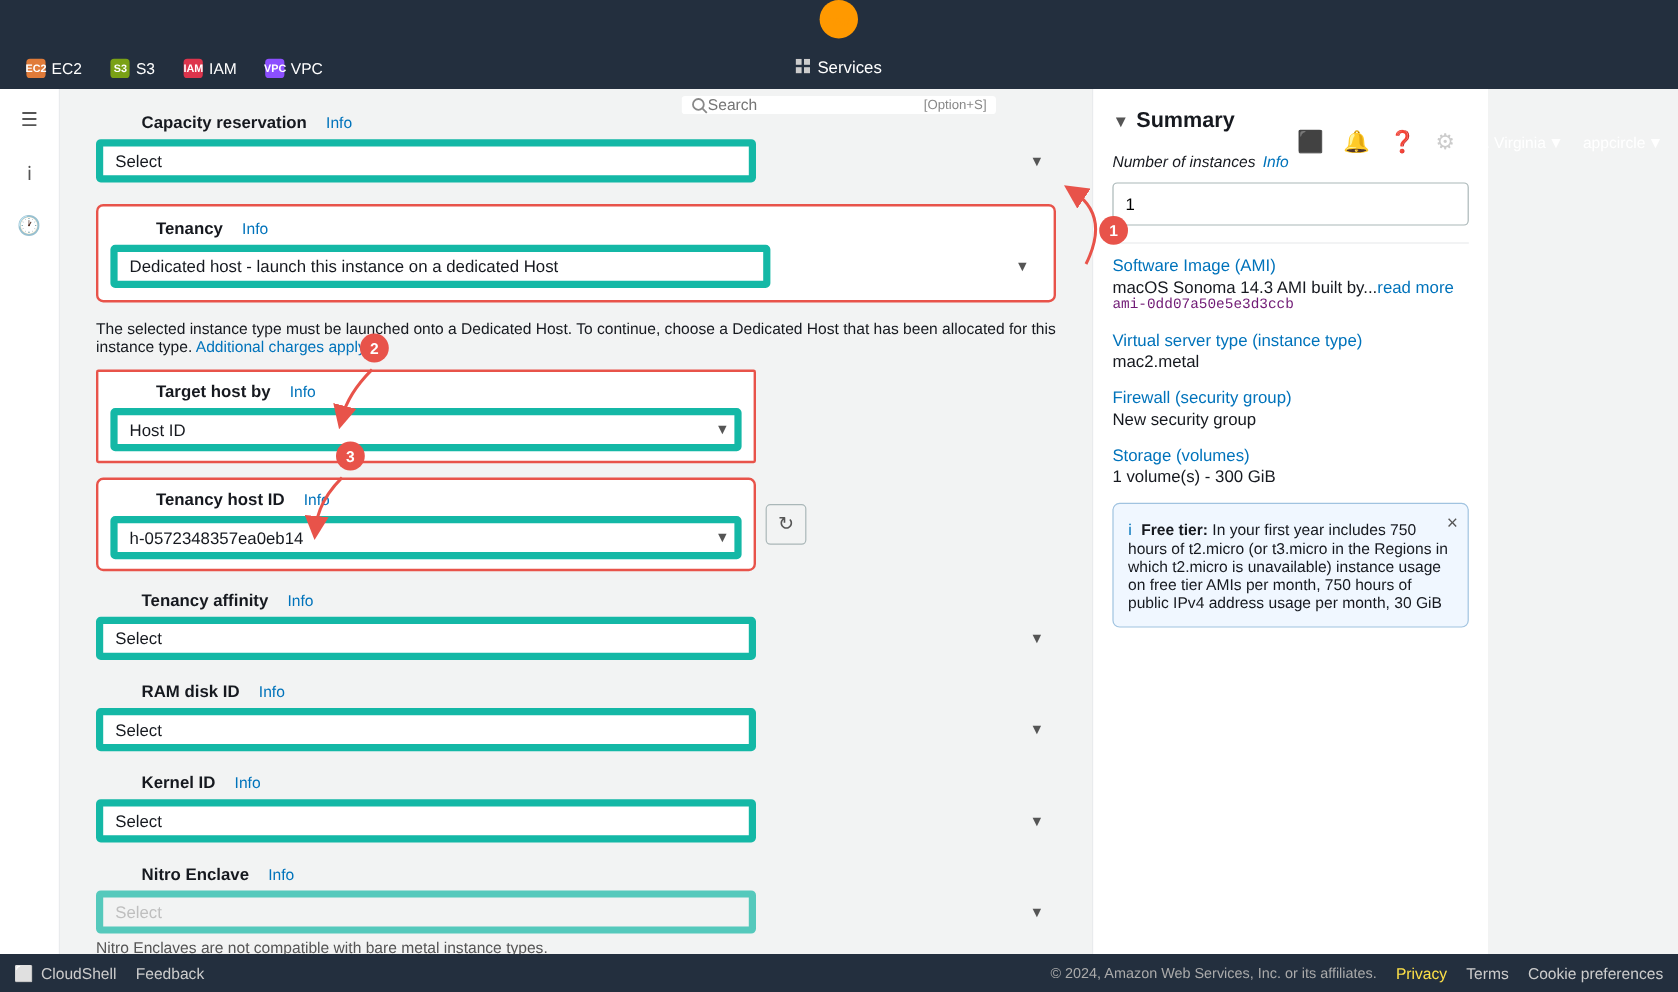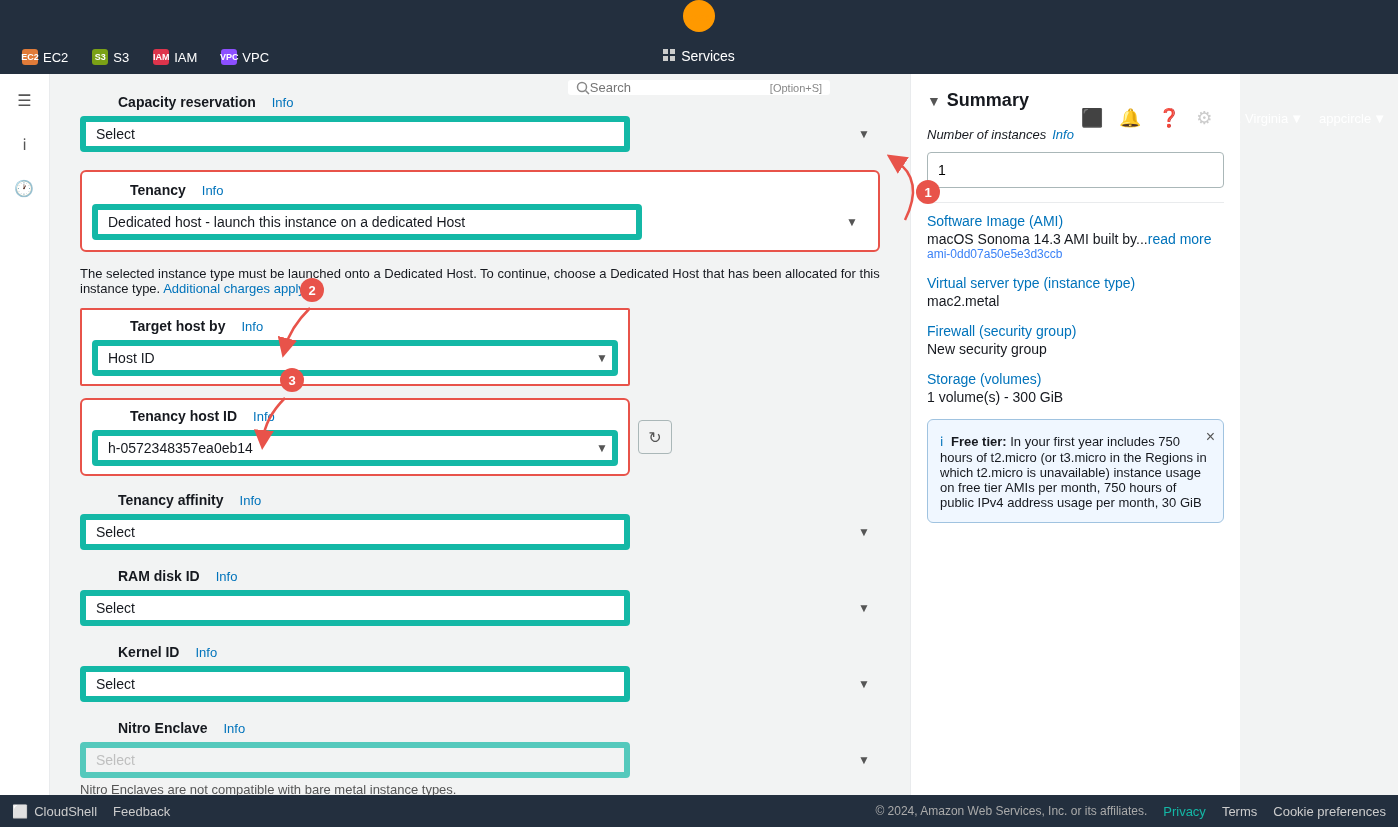--- a/index.html
+++ b/index.html
@@ -242,21 +242,21 @@
       display: flex; align-items: center; gap: 6px;
       font-size: 18px; font-weight: 700; margin-bottom: 16px;
     }
     .summary-toggle { font-size: 14px; color: #555; }
 
     .summary-item { margin-bottom: 14px; }
     .summary-item-label {
       color: #0073bb; font-size: 14px; cursor: pointer; margin-bottom: 2px;
     }
     .summary-item-value { font-size: 14px; color: #16191f; }
-    .summary-item-sub { font-size: 12px; color: #3b82f6; }
+    .summary-item-sub { font-size: 12px; color: #701a75; font-family: Liberation Mono, monospace; }
 
     .summary-divider { border: none; border-top: 1px solid #e9ebed; margin: 10px 0; }
 
     .instances-input {
       width: 100%;
       height: 36px;
       border: 1px solid #aab7b8;
       border-radius: 4px;
       padding: 0 10px;
       font-size: 14px;
@@ -581,16 +581,16 @@
   </div>
 </div>
 
 <div class="bottom-bar">
   <button class="cloudshell-btn">
     <span>⬜</span>
     <span>CloudShell</span>
   </button>
   <a href="#" style="color:#ccc;text-decoration:none;font-size:13px;">Feedback</a>
   <span class="bottom-copyright">© 2024, Amazon Web Services, Inc. or its affiliates.</span>
-  <a href="#" style="color:#14b8a6;text-decoration:none;font-size:13px;">Privacy</a>
+  <a href="#" style="color:#fde047;text-decoration:none;font-size:13px;">Privacy</a>
   <a href="#" style="color:#ccc;text-decoration:none;font-size:13px;">Terms</a>
   <a href="#" style="color:#ccc;text-decoration:none;font-size:13px;">Cookie preferences</a>
 </div>
 
 </body></html>

